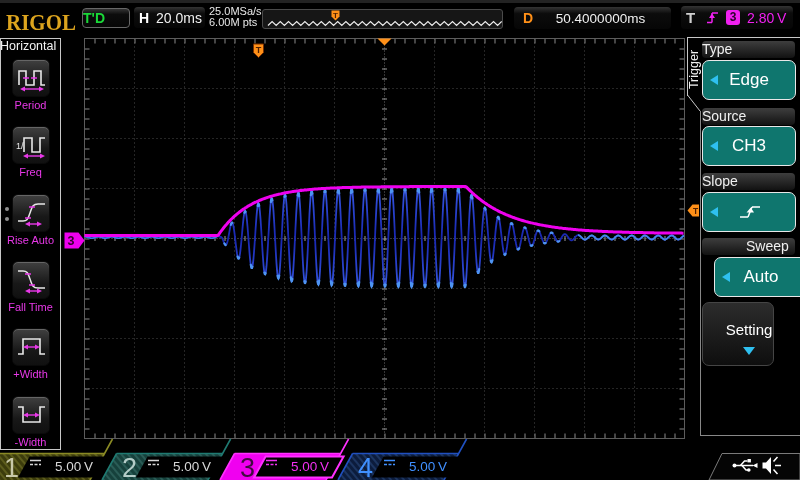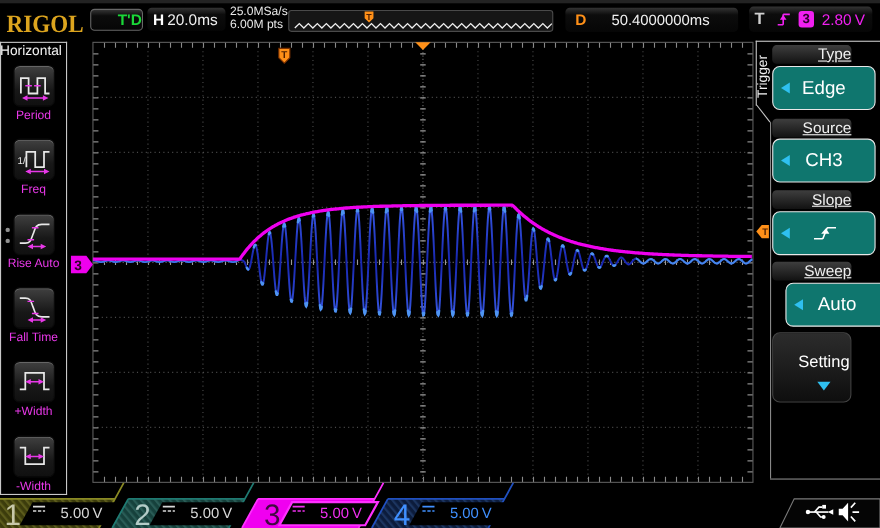--- a/index.html
+++ b/index.html
@@ -5,40 +5,40 @@
 html,body { width:800px; height:480px; background:#000; overflow:hidden;
   font-family:"Liberation Sans",sans-serif; }
 .abs { position:absolute; }
 .tbox { position:absolute; border-radius:4px;
   background:linear-gradient(#343434,#0c0c0c 30%,#060606); }
 .mbtn { position:absolute; left:12px; width:38px; height:38px; border-radius:6px;
   background:linear-gradient(#404040,#181818 60%,#101010); border:1px solid #0a0a0a;
   box-shadow:inset 0 1px 0 #666; }
 .mlabel { position:absolute; left:0; width:61px; text-align:center; color:#e838e8;
   font-size:11px; }
-.rhead { position:absolute; left:702px; width:72px; height:17px; border-radius:4px;
+.rhead { position:absolute; left:702px; width:93px; height:17px; border-radius:4px;
   background:linear-gradient(#3e3e3e,#121212); color:#f0f0f0; font-size:14px;
-  text-align:right; line-height:17px;text-decoration:underline; }
+  text-align:left; line-height:17px; }
 .rbtn { position:absolute; left:702px; width:94px; height:40px; border-radius:7px;
   background:#0f766e; border:1.5px solid #e8e8e8; color:#fff; font-size:17px;
   text-align:center; line-height:37px; }
 .cyl { position:absolute; left:7px; top:14px; width:0; height:0;
   border-top:5px solid transparent; border-bottom:5px solid transparent;
   border-right:8px solid #2fc0f0; }
 .wline { position:absolute; background:#c8c8c8; }
 .gline { position:absolute; background:#888; }
 </style></head>
 <body>
 <div class="abs" style="left:0;top:0;width:800px;height:3px;background:#232323"></div>
 
 <div class="abs" style="left:6px;top:9px;font-family:'Liberation Serif',serif;font-weight:bold;font-size:21px;color:#dca41e;transform:scaleY(1.08);transform-origin:top;">RIGOL</div>
-<div class="tbox" style="left:82px;top:8px;width:48px;height:20px;border:1px solid #676767;color:#1ad838;font-weight:bold;font-size:14px;text-align:right;line-height:18px;">T'D</div>
+<div class="tbox" style="left:82px;top:8px;width:48px;height:20px;border:1px solid #676767;color:#1ad838;font-weight:bold;font-size:14px;text-align:left;line-height:18px;">T'D</div>
 <div class="tbox" style="left:134px;top:7px;width:71px;height:21px;">
   <span class="abs" style="left:5px;top:3px;color:#fff;font-weight:bold;font-size:14px;">H</span>
-  <span class="abs" style="left:18px;top:3px;width:50px;text-align:left;color:#f0f0f0;font-size:14px;">20.0ms</span>
+  <span class="abs" style="left:18px;top:3px;width:50px;text-align:right;color:#f0f0f0;font-size:14px;">20.0ms</span>
 </div>
 <div class="abs" style="left:209px;top:6px;color:#e8e8e8;font-size:11px;line-height:11px;">25.0MSa/s<br>6.00M pts</div>
 <div class="abs" style="left:262px;top:9px;width:241px;height:20px;border:1px solid #4a4a4a;border-radius:3px;background:#161616;">
 <svg width="239" height="18" viewBox="262 10 239 18" style="position:absolute;left:0;top:0">
 <path d="M267 25.5 L271.1 21.5 L275.2 25.5 L279.3 21.5 L283.4 25.5 L287.5 21.5 L291.6 25.5 L295.7 21.5 L299.8 25.5 L303.9 21.5 L308.0 25.5 L312.1 21.5 L316.2 25.5 L320.3 21.5 L324.4 25.5 L328.5 21.5 L332.6 25.5 L336.7 21.5 L340.8 25.5 L344.9 21.5 L349.0 25.5 L353.1 21.5 L357.2 25.5 L361.3 21.5 L365.4 25.5 L369.5 21.5 L373.6 25.5 L377.7 21.5 L381.8 25.5 L385.9 21.5 L390.0 25.5 L394.1 21.5 L398.2 25.5 L402.3 21.5 L406.4 25.5 L410.5 21.5 L414.6 25.5 L418.7 21.5 L422.8 25.5 L426.9 21.5 L431.0 25.5 L435.1 21.5 L439.2 25.5 L443.3 21.5 L447.4 25.5 L451.5 21.5 L455.6 25.5 L459.7 21.5 L463.8 25.5 L467.9 21.5 L472.0 25.5 L476.1 21.5 L480.2 25.5 L484.3 21.5 L488.4 25.5 L492.5 21.5 L496.6 25.5 L500.7 21.5" fill="none" stroke="#eeeeee" stroke-width="1.2"></path>
 <path d="M330.5 10.5 h8 v6 l-4 4 l-4 -4 Z" fill="#ff9018"></path>
 <text x="334.5" y="18" fill="#502000" font-size="8" font-weight="bold" text-anchor="middle" font-family="Liberation Sans,sans-serif">T</text>
 </svg>
 </div>
 <div class="tbox" style="left:514px;top:7px;width:157px;height:22px;">
@@ -183,21 +183,21 @@
 <div class="rhead" style="top:108px;">Source</div>
 <div class="rbtn" style="top:126px;">CH3<div class="cyl"></div></div>
 <div class="rhead" style="top:173px;">Slope</div>
 <div class="rbtn" style="top:192px;">
     <div class="cyl"></div>
   <svg width="26" height="16" viewBox="0 0 26 16" style="position:absolute;left:34px;top:11px">
     <path d="M3 13 H11 M11 13 L15 3 M15 3 H23" stroke="#fff" stroke-width="1.5" fill="none"></path>
     <path d="M9.5 8.5 H17 L13.8 3.5 Z" fill="#fff"></path>
   </svg>
 </div>
-<div class="rhead" style="top:238px;">Sweep</div>
+<div class="rhead" style="top:238px;padding-left:44px;">Sweep</div>
 <div class="rbtn" style="top:257px;margin-left:12px;">Auto<div class="cyl"></div></div>
 <div class="abs" style="left:702px;top:302px;width:72px;height:64px;border-radius:7px;background:linear-gradient(#2c2c2c,#0e0e0e);border:1px solid #454545;">
   <div class="abs" style="left:0;top:18px;width:92px;text-align:center;color:#fff;font-size:15px;">Setting</div>
   <div class="abs" style="left:40px;top:44px;width:0;height:0;border-left:6px solid transparent;border-right:6px solid transparent;border-top:8px solid #2fc0f0;"></div>
 </div>
 
 <svg class="abs" style="left:0;top:436px" width="800" height="44" viewBox="0 436 800 44" font-family="Liberation Sans,sans-serif">
 
 <defs>
 <pattern id="h1" width="5" height="5" patternUnits="userSpaceOnUse" patternTransform="rotate(-40)">

